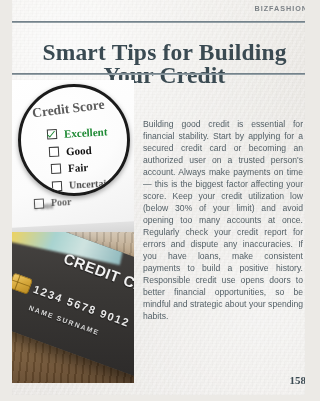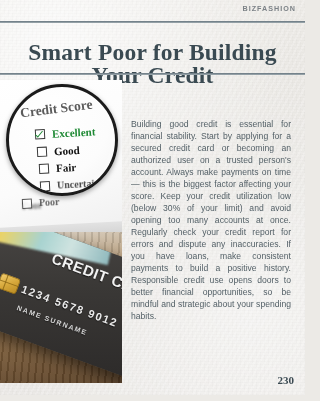--- a/index.html
+++ b/index.html
@@ -17,20 +17,21 @@
   
   .page {
     position: relative;
     width: 305px;
     height: 395px;
     background:
       radial-gradient(circle at 18% 12%, rgba(255,255,255,0.85), rgba(255,255,255,0) 55%),
       radial-gradient(circle at 82% 78%, rgba(255,255,255,0.55), rgba(255,255,255,0) 60%),
       linear-gradient(180deg, #eeece8 0%, #e9e7e3 45%, #eceae7 100%);
     overflow: hidden;
+    margin-left: 12px;
   }
   
   .grain {
     position: absolute;
     inset: 0;
     pointer-events: none;
     opacity: .5;
     background-image:
       repeating-linear-gradient(0deg, rgba(0,0,0,0.022) 0 1px, rgba(255,255,255,0) 1px 3px),
       repeating-linear-gradient(90deg, rgba(0,0,0,0.018) 0 1px, rgba(255,255,255,0) 1px 4px),
@@ -310,21 +311,21 @@
 
 <div class="page">
 
   <div class="grain"></div>
 
   <div class="masthead">BIZFASHION</div>
 
   <div class="rule top"></div>
 
   <h1 class="title">
-    <span>Smart Poor for Building</span>
+    <span>Smart Tips for Building</span>
     <span class="l2">Your Credit</span>
   </h1>
 
   <div class="rule bottom"></div>
 
   <div class="photo">
 
     <div class="paper-sheet"></div>
 
     <div class="outside">
@@ -367,15 +368,15 @@
         <div class="card-word">CREDIT CARD</div>
         <div class="chip"></div>
         <div class="card-num">1234 5678 9012</div>
         <div class="card-name">NAME SURNAME</div>
       </div>
     </div>
   </div>
 
   <div class="body-col">Building good credit is essential for financial stability. Start by applying for a secured credit card or becoming an authorized user on a trusted person's account. Always make payments on time — this is the biggest factor affecting your score. Keep your credit utilization low (below 30% of your limit) and avoid opening too many accounts at once. Regularly check your credit report for errors and dispute any inaccuracies. If you have loans, make consistent payments to build a positive history. Responsible credit use opens doors to better financial opportunities, so be mindful and strategic about your spending habits.</div>
 
-  <div class="pageno">230</div>
+  <div class="pageno">158</div>
 
 </div>
 
 </body></html>

